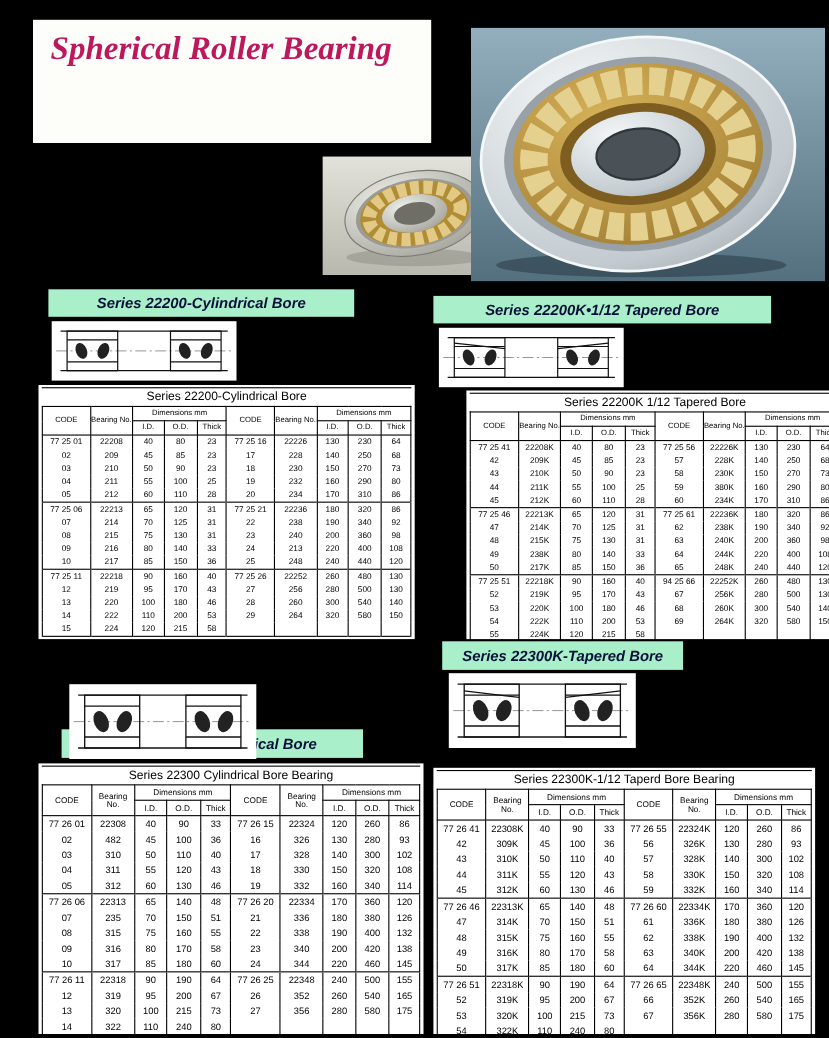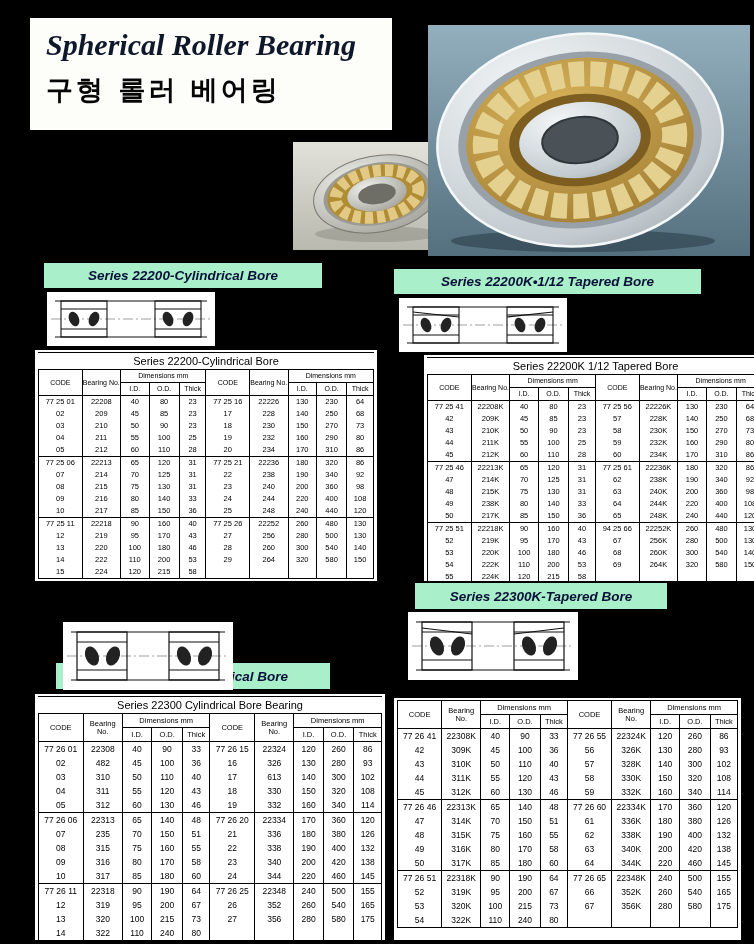--- a/index.html
+++ b/index.html
@@ -3,37 +3,37 @@
 <meta charset="utf-8">
 <style>
   html,body{margin:0;padding:0;}
   body{
     width:754px;height:944px;position:relative;overflow:hidden;
     background:#000;
     font-family:"Liberation Sans", sans-serif;
   }
   
   .title-box{position:absolute;left:30px;top:18px;width:362px;height:112px;background:#fdfdfa;padding:10px 16px;box-sizing:border-box;}
-  .title-en{font-family:"Liberation Serif", serif;font-style:italic;font-weight:bold;font-size:30px;color:#0f172a;}
+  .title-en{font-family:"Liberation Serif", serif;font-style:italic;font-weight:bold;font-size:30px;color:#be185d;}
   .title-ko{margin-top:10px;font-weight:bold;font-size:27px;color:#060606;letter-spacing:3px;font-family:"DejaVu Sans", sans-serif;}
   
   .photo{position:absolute;overflow:hidden;}
   .photo svg{display:block;width:100%;height:100%;}
   .photo-small{left:293px;top:142px;width:168px;height:108px;}
   .photo-large{left:428px;top:25px;width:322px;height:231px;}
   
   .series-label{
     position:absolute;background:#a9efc9;color:#071038;
     font-weight:bold;font-style:italic;font-size:13.5px;
     display:flex;align-items:center;justify-content:center;
   }
   .lbl0{left:44px;top:263px;width:278px;height:25px;}
   .lbl1{left:394px;top:269px;width:307px;height:25px;align-items:center;}
   .lbl2{left:56px;top:628px;width:274px;height:26px;margin-top:35px;}
-  .lbl3{left:415px;top:583px;width:252px;height:26px;}
+  .lbl3{left:402px;top:583px;width:219px;height:26px;}
   
   .diagram{position:absolute;background:#fff;}
   .diagram svg{display:block;width:100%;height:100%;}
   .dia0{left:47px;top:292px;width:168px;height:54px;}
   .dia1{left:399px;top:298px;width:168px;height:54px;}
   .dia2{left:63px;top:622px;width:170px;height:68px;}
   .dia3{left:408px;top:612px;width:170px;height:68px;}
   
   .panel{position:absolute;background:#fff;padding:2px 3px 0 3px;box-sizing:border-box;}
   .pan0{left:35px;top:350px;width:342px;height:231px;}
@@ -50,21 +50,20 @@
   .t-big th{font-size:7.5px;height:13px;}
   .t-big td{font-size:8.5px;height:14px;}
   td.c-code,td.c-bear{text-align:right;padding-right:6px;box-sizing:border-box;}
   th.mid,td.mid{border-left:2px solid #000;}
 </style>
 </head>
 <body>
 
 <div class="title-box">
   <div class="title-en">Spherical Roller Bearing</div>
-  <div class="title-ko">구형 롤러 베어링</div>
 </div>
 
 <div class="photo photo-small">
   <svg viewBox="0 0 168 108" preserveAspectRatio="none">
     <defs>
       <linearGradient id="spbg" x1="0" y1="0" x2="0" y2="1">
         <stop offset="0" stop-color="#e2e2da"></stop>
           <stop offset="1" stop-color="#b8b8ae"></stop>
       </linearGradient>
       <radialGradient id="spsteel" cx="0.35" cy="0.3" r="0.9">
@@ -272,21 +271,21 @@
           <td class="c-dim">360</td>
           <td class="c-dim">98</td>
         </tr>
         <tr>
           <td class="c-code">09</td>
           <td class="c-bear">216</td>
           <td class="c-dim">80</td>
           <td class="c-dim">140</td>
           <td class="c-dim">33</td>
           <td class="c-code mid">24</td>
-          <td class="c-bear">244</td>
+          <td class="c-bear">213</td>
           <td class="c-dim">220</td>
           <td class="c-dim">400</td>
           <td class="c-dim">108</td>
         </tr>
         <tr>
           <td class="c-code">10</td>
           <td class="c-bear">217</td>
           <td class="c-dim">85</td>
           <td class="c-dim">150</td>
           <td class="c-dim">36</td>
@@ -458,21 +457,21 @@
           <td class="c-dim">270</td>
           <td class="c-dim">73</td>
         </tr>
         <tr>
           <td class="c-code">44</td>
           <td class="c-bear">211K</td>
           <td class="c-dim">55</td>
           <td class="c-dim">100</td>
           <td class="c-dim">25</td>
           <td class="c-code mid">59</td>
-          <td class="c-bear">232K</td>
+          <td class="c-bear">380K</td>
           <td class="c-dim">160</td>
           <td class="c-dim">290</td>
           <td class="c-dim">80</td>
         </tr>
         <tr>
           <td class="c-code">45</td>
           <td class="c-bear">212K</td>
           <td class="c-dim">60</td>
           <td class="c-dim">110</td>
           <td class="c-dim">28</td>
@@ -692,21 +691,21 @@
           <td class="c-dim">280</td>
           <td class="c-dim">93</td>
         </tr>
         <tr>
           <td class="c-code">03</td>
           <td class="c-bear">310</td>
           <td class="c-dim">50</td>
           <td class="c-dim">110</td>
           <td class="c-dim">40</td>
           <td class="c-code mid">17</td>
-          <td class="c-bear">613</td>
+          <td class="c-bear">328</td>
           <td class="c-dim">140</td>
           <td class="c-dim">300</td>
           <td class="c-dim">102</td>
         </tr>
         <tr>
           <td class="c-code">04</td>
           <td class="c-bear">311</td>
           <td class="c-dim">55</td>
           <td class="c-dim">120</td>
           <td class="c-dim">43</td>
@@ -864,20 +863,21 @@
     </g>
     <g fill="#222">
       <ellipse cx="29" cy="34" rx="6.5" ry="10" transform="rotate(-22 29 34)"></ellipse>
       <ellipse cx="50" cy="34" rx="6.5" ry="10" transform="rotate(22 50 34)"></ellipse>
       <ellipse cx="121" cy="34" rx="6.5" ry="10" transform="rotate(-22 121 34)"></ellipse>
       <ellipse cx="142" cy="34" rx="6.5" ry="10" transform="rotate(22 142 34)"></ellipse>
     </g>
   </svg>
 </div>
 <div class="panel pan3">
+  <div class="tbl-title">Series 22300K-1/12 Taperd Bore Bearing</div>
   <table class="bearing t-big">
       <colgroup>
         <col style="width: 13%;">
         <col style="width: 11.5%;">
         <col style="width: 8.5%;">
         <col style="width: 9%;">
         <col style="width: 8%;">
         <col style="width: 13%;">
         <col style="width: 11.5%;">
         <col style="width: 8.5%;">

